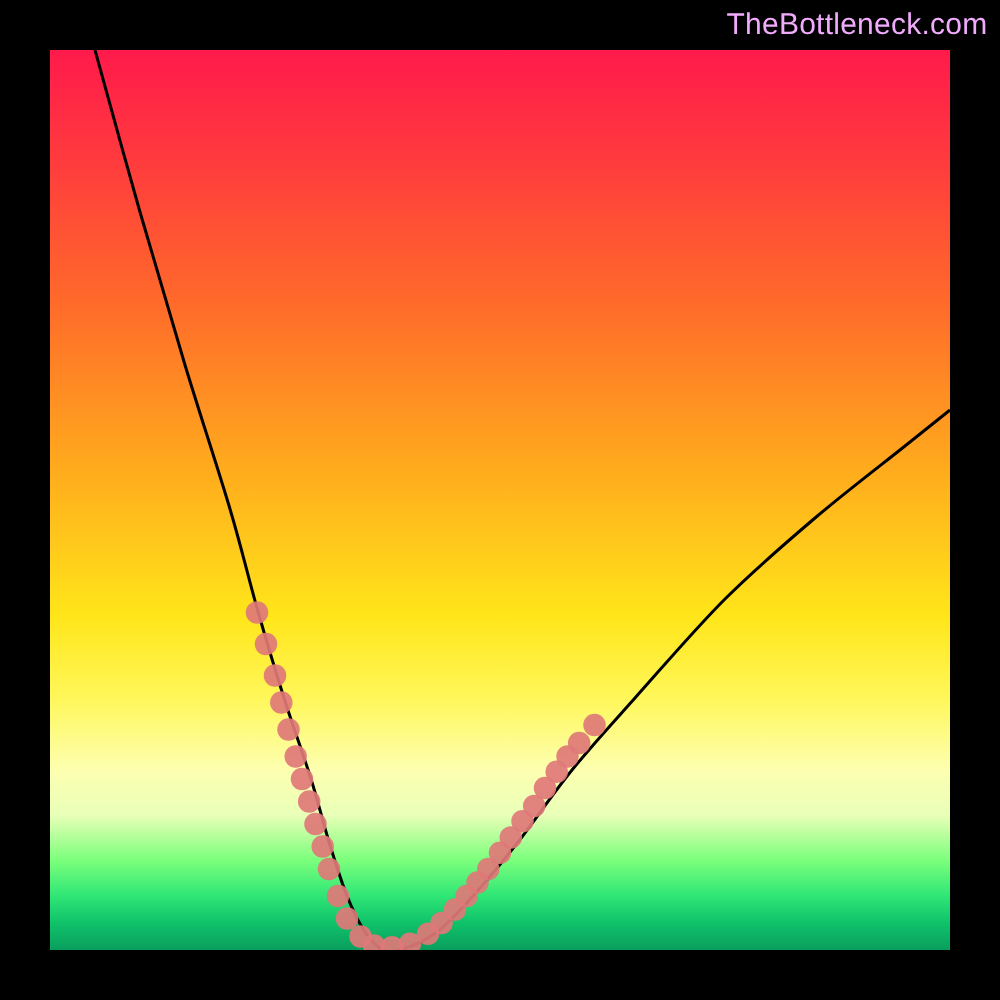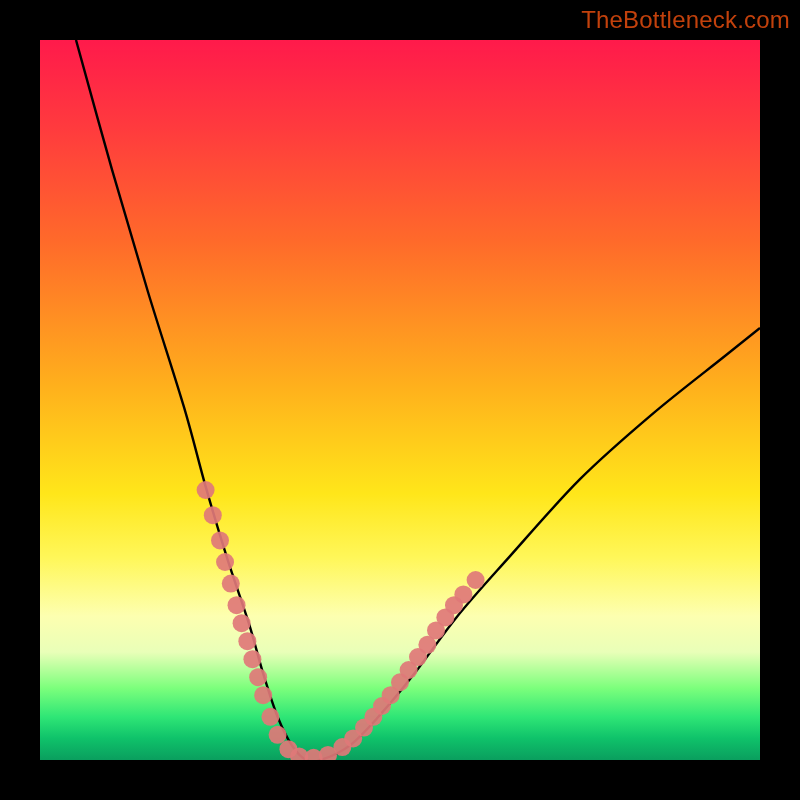--- a/index.html
+++ b/index.html
@@ -44,21 +44,21 @@
     position: absolute;
     left: 0;
     top: 0;
     width: 720px;
     height: 720px;
   }
   .watermark {
     position: absolute;
     top: 6px;
     right: 10px;
-    color: #c2410c;
+    color: #f0abfc;
     font-size: 24px;
     font-weight: 500;
     letter-spacing: 0.2px;
     user-select: none;
   }
 </style>
 </head>
 <body>
 
 <div class="stage">

